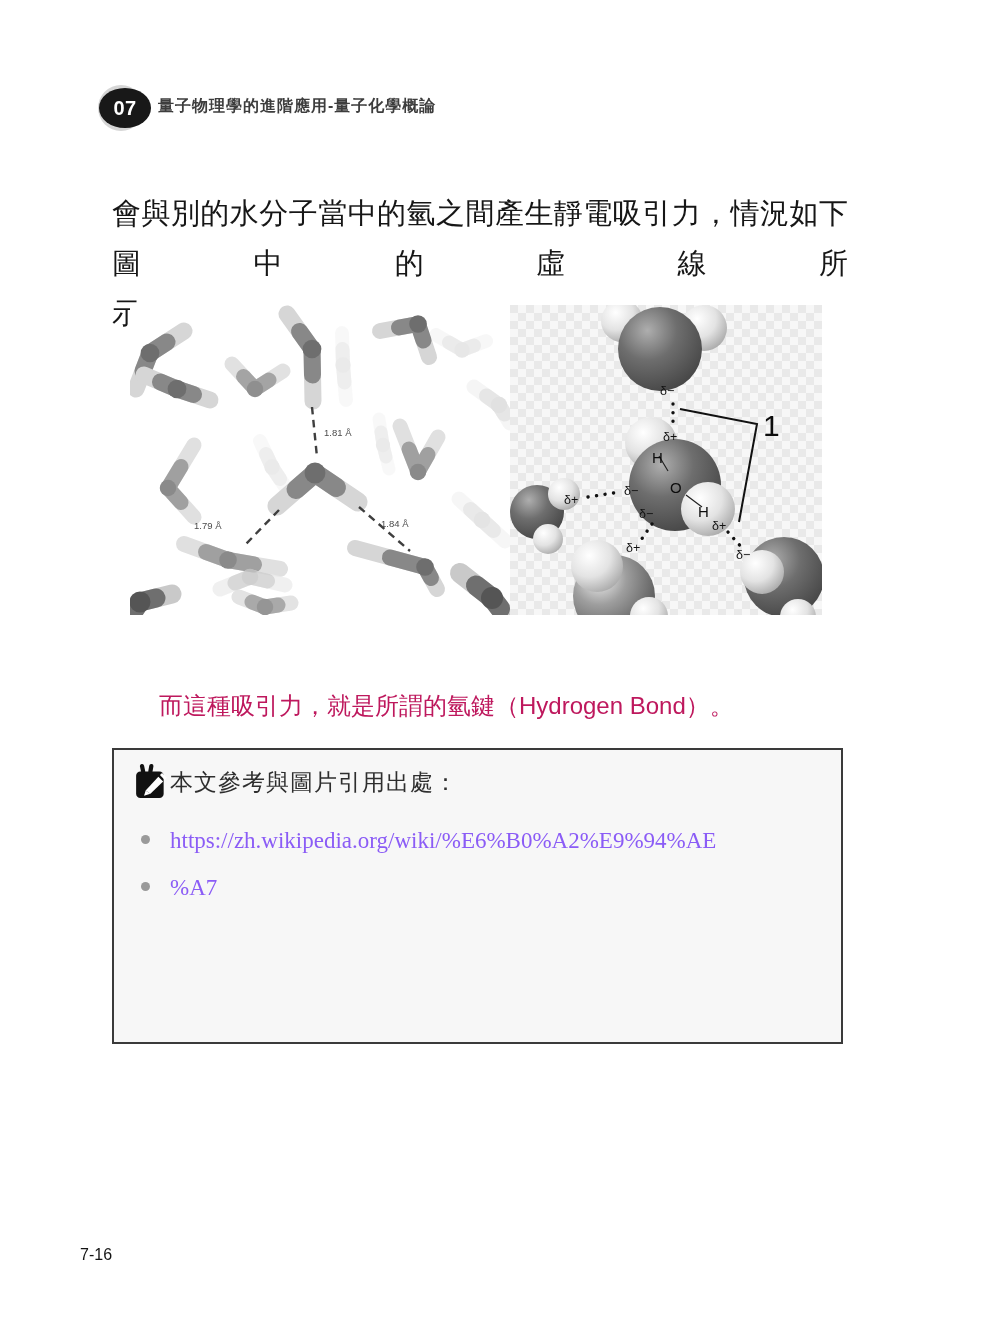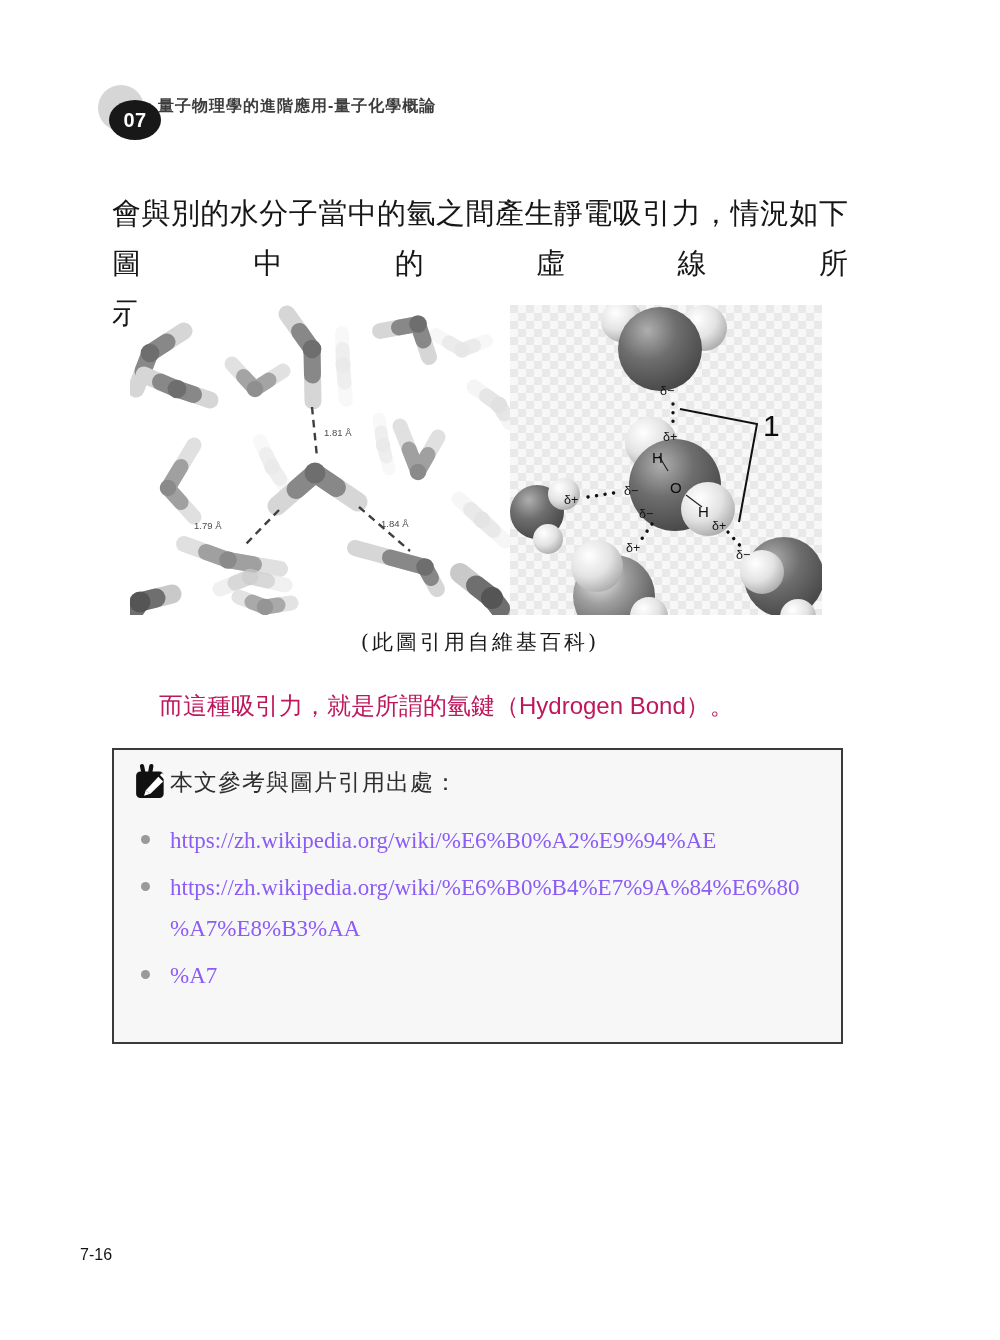--- a/index.html
+++ b/index.html
@@ -7,24 +7,24 @@
     position:relative; width:1000px; height:1340px; margin:0 auto;
     background:#ffffff; overflow:hidden;
     font-family:"Liberation Sans","DejaVu Sans",sans-serif; color:#1f1f1f;
   }
   
   .badge-ring {
     position:absolute; left:98px; top:85px; width:46px; height:46px;
     border-radius:50%; background:#d6d6d6;
   }
   .badge {
-    position:absolute; left:11px; top:3px; width:52px; height:40px;
+    position:absolute; left:1px; top:3px; width:52px; height:40px;
     border-radius:50%; background:#181818; color:#ffffff;
     font-size:20px; font-weight:bold; letter-spacing:0.5px;
-    display:flex; align-items:center; justify-content:center;margin-top:12px;
+    display:flex; align-items:center; justify-content:center;
   }
   .chapter-title {
     position:absolute; left:158px; top:96px; font-size:16px; font-weight:600;
     color:#3d3d3d; letter-spacing:1px;
   }
   
   .intro { position:absolute; left:112px; top:188px; width:736px;
     font-size:29px; line-height:50px; color:#161616; }
   .intro .l1 { text-align:justify; text-align-last:justify; }
   
@@ -315,21 +315,20 @@
         <text x="54" y="199">δ+</text>
         <text x="114" y="190">δ−</text>
         <text x="129" y="213">δ−</text>
         <text x="116" y="247">δ+</text>
         <text x="202" y="225">δ+</text>
         <text x="226" y="254">δ−</text>
       </g>
     </svg>
   </div>
 
-  <div class="fig-caption">(此圖引用自維基百科)</div>
 
   <div class="body-sentence">而這種吸引力，就是所謂的氫鍵（Hydrogen Bond）。</div>
 
   <div class="ref-box">
     <div class="ref-head">
       <svg class="note-ic" viewBox="0 0 34 34">
         <rect x="2" y="7" width="26" height="25" rx="4" fill="#111"></rect>
         <rect x="6" y="0" width="4" height="9" rx="2" fill="#111" transform="rotate(-12 8 4)"></rect>
         <rect x="14" y="0" width="4" height="9" rx="2" fill="#111" transform="rotate(10 16 4)"></rect>
         <path d="M11 25 L23 12 L27.5 16.5 L15.5 28 Z" fill="#ffffff"></path>
@@ -338,24 +337,19 @@
       </svg>
       <div class="ref-title">本文參考與圖片引用出處：</div>
     </div>
     <ul class="ref-list">
         <li>
           <span class="bullet"></span>
           <div class="url-line">https://zh.wikipedia.org/wiki/%E6%B0%A2%E9%94%AE</div>
         </li>
         <li>
           <span class="bullet"></span>
-          <div class="url-line">https://zh.wikipedia.org/wiki/%E6%B0%B4%E7%9A%84%E6%80</div>
-          <div class="url-line">%A7%E8%B3%AA</div>
-        </li>
-        <li>
-          <span class="bullet"></span>
           <div class="url-line">%A7</div>
         </li>
       </ul>
   </div>
 
   <div class="page-number">7-16</div>
 </div>
 
 </body></html>

